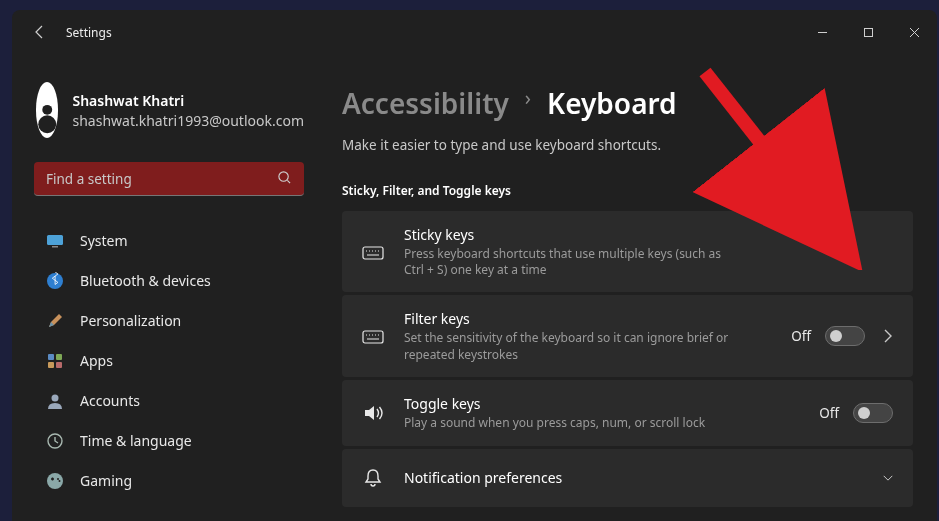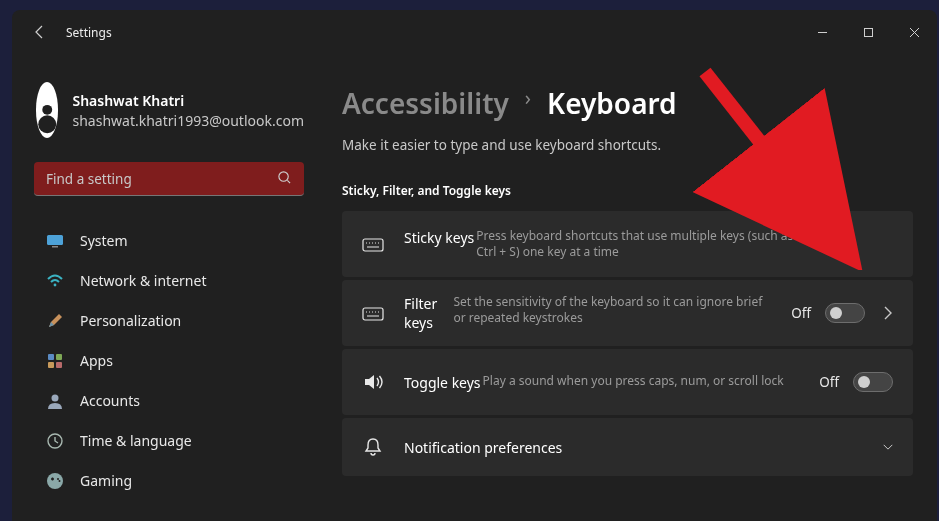--- a/index.html
+++ b/index.html
@@ -38,21 +38,21 @@
 .crumb-parent{font-size:28px;font-weight:600;color:#8a8a8a;cursor:pointer}
 .chev{color:#8a8a8a;font-size:20px}
 .crumb-current{font-size:28px;font-weight:600;color:#fff}
 .subtitle{font-size:13.5px;color:#c8c8c8;margin-bottom:28px}
 .section-label{font-size:12px;font-weight:600;margin-bottom:12px}
 
 .cardlist{display:flex;flex-direction:column;gap:3px}
 .card{background:#2b2b2b;border-radius:4px;display:flex;align-items:center;padding:14px 20px;gap:20px;min-height:66px}
 .card.clickable{cursor:pointer}
 .cicon{width:22px;display:flex;align-items:center;justify-content:center;flex-shrink:0;color:#e8e8e8}
-.ctext{flex:1;display:flex;flex-direction:row;gap:2px}
+.ctext{flex:1;display:flex;flex-direction:column;gap:2px}
 .ctitle{font-size:14px;color:#fff}
 .cdesc{font-size:12px;color:#9b9b9b;max-width:340px;line-height:1.35}
 .cctrl{display:flex;align-items:center;gap:14px}
 .cstate{font-size:13.5px;color:#e8e8e8}
 
 .toggle{width:40px;height:20px;background:#444;border-radius:10px;border:1px solid #6d6d6d;position:relative;cursor:pointer;flex-shrink:0}
 .toggle .knob{position:absolute;width:12px;height:12px;background:#cfcfcf;border-radius:50%;top:50%;left:4px;transform:translateY(-50%)}
 .toggle.on{background:#36a9ed;border-color:#36a9ed}
 .toggle.on .knob{left:auto;right:3px;background:#111;width:13px;height:13px}
 .cardchev{width:10px;color:#c8c8c8;display:flex;align-items:center;justify-content:center;margin-left:4px}
@@ -126,27 +126,26 @@
           <span class="nicon">
               <svg width="18" height="18" viewBox="0 0 18 18" fill="none">
                 <rect x="1" y="3" width="16" height="10" rx="1.5" fill="#4da2d8"></rect>
                 <rect x="6" y="14" width="6" height="1.5" fill="#888"></rect>
               </svg>
             </span>
           <span>System</span>
         </div>
         <div class="navitem">
           <span class="nicon">
-              <svg width="18" height="18" viewBox="0 0 18 18" fill="none" stroke="#3bb3c3" stroke-width="2">
-                <path d="M2 7q7-7 14 0"></path>
-                <path d="M5 10q4-4 8 0"></path>
-                <circle cx="9" cy="13" r="1.4" fill="#3bb3c3" stroke="none"></circle>
-              </svg>
-            </span>
-          <span>Network &amp; internet</span>
+              <svg width="18" height="18" viewBox="0 0 18 18">
+                <circle cx="9" cy="9" r="8" fill="#2e7fd1"></circle>
+                <path d="M9 3v12l4-3-8-6 8-6-4-3" fill="none" stroke="#fff" stroke-width="1.2" transform="translate(0 2) scale(0.7) translate(4 0)"></path>
+              </svg>
+            </span>
+          <span>Bluetooth &amp; devices</span>
         </div>
         <div class="navitem">
           <span class="nicon">
               <svg width="18" height="18" viewBox="0 0 18 18">
                 <path d="M3 15l2-5 8-8 3 3-8 8-5 2z" fill="#c8915c"></path>
                 <path d="M3 15l2-5 3 3-5 2z" fill="#6b93aa"></path>
               </svg>
             </span>
           <span>Personalization</span>
         </div>

